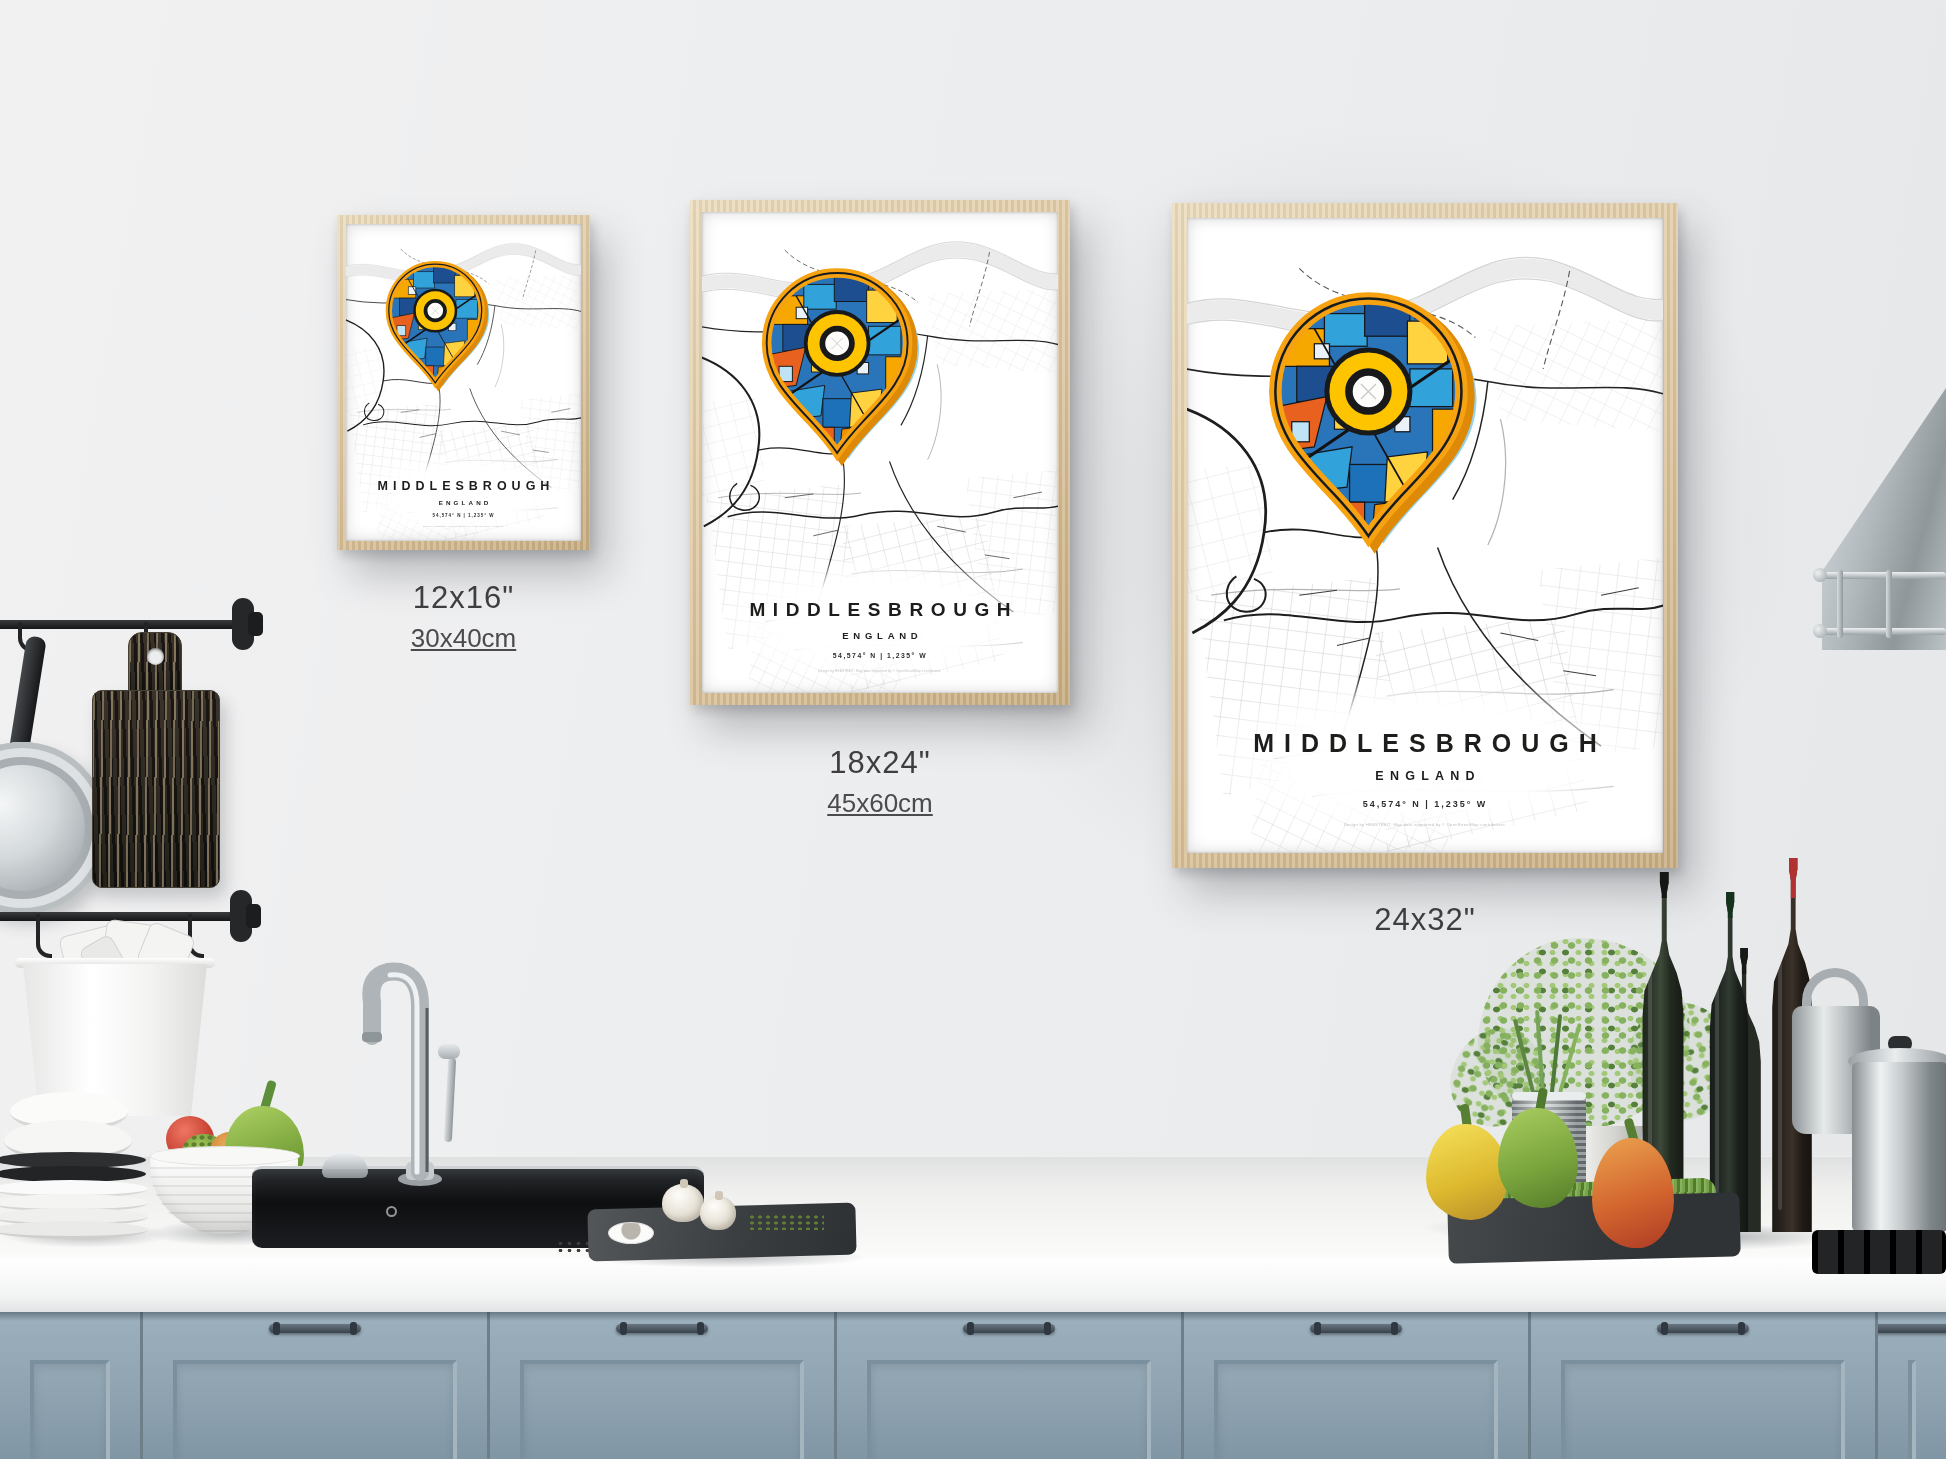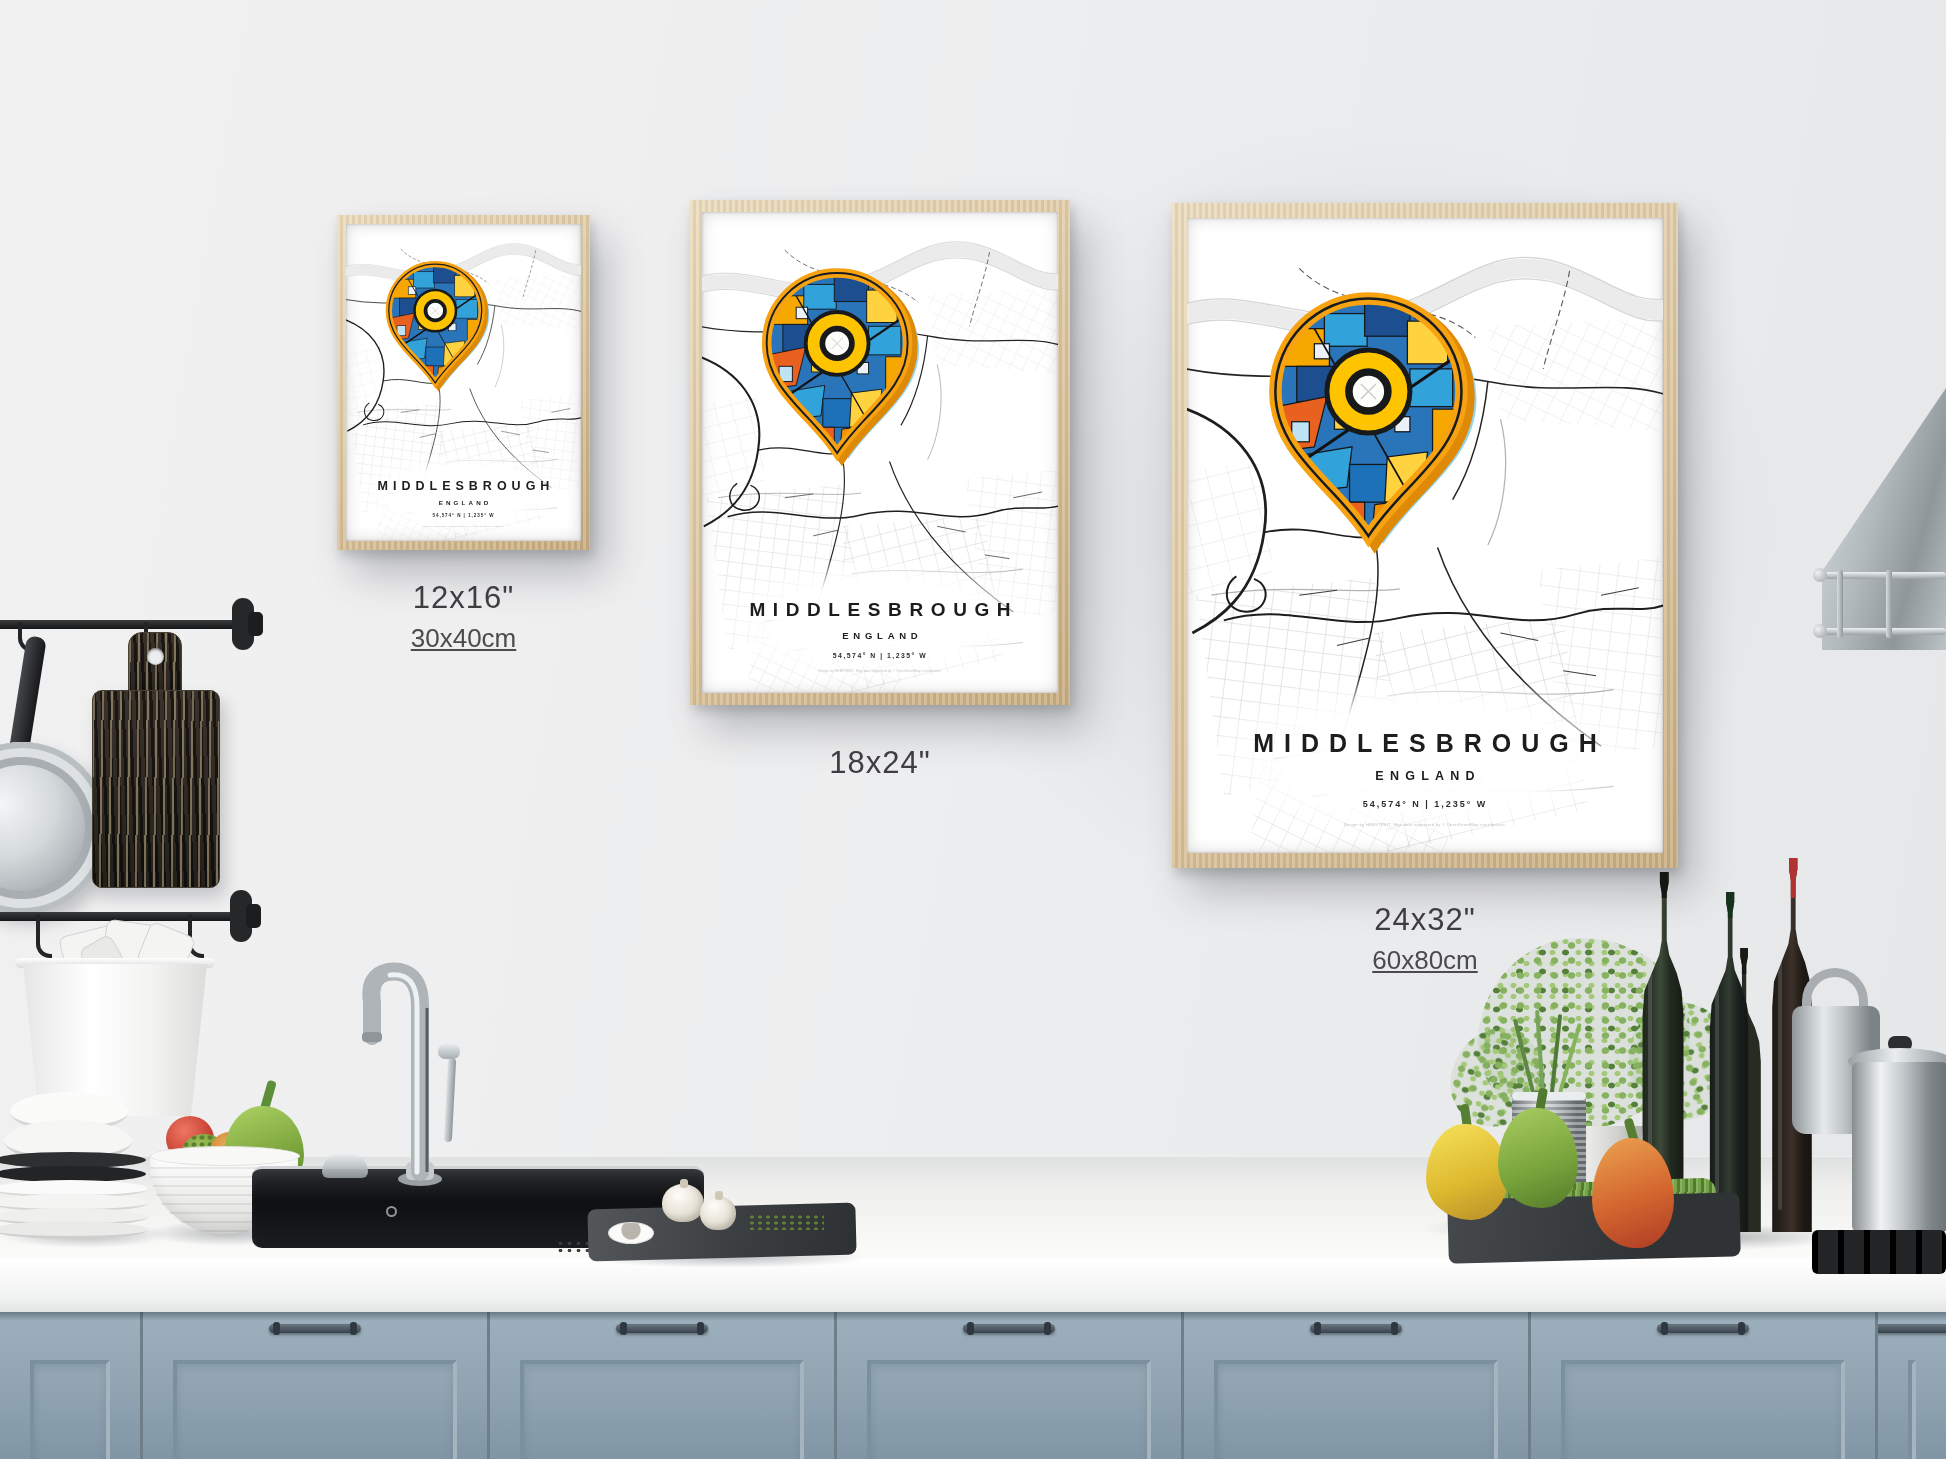--- a/index.html
+++ b/index.html
@@ -328,20 +328,21 @@
       <div class="caption">
         <span class="cap-title">MIDDLESBROUGH</span>
         <span class="cap-region">ENGLAND</span>
         <span class="cap-coords">54,574° N | 1,235° W</span>
         <span class="cap-credit">Design by HEBSTREIT. Map data supported by © OpenStreetMap contributors.</span>
       </div>
     </div>
   </div>
   <div class="size-label label-medium">
     <span class="size-in">18x24"</span>
+    <span class="size-cm">45x60cm</span>
   </div>
 
   <div class="poster poster-large">
     <div class="paper">
       <div style="position:absolute;inset:0;">
   <svg viewBox="0 0 380 505" preserveAspectRatio="xMidYMid slice" width="100%" height="100%">
     <defs>
       <pattern id="g1" width="15" height="15" patternUnits="userSpaceOnUse" patternTransform="rotate(7)">
                 <path d="M0 0H15M0 0V15" stroke="#cbcbcb" stroke-width="0.8" fill="none"></path>
               </pattern>
@@ -412,21 +413,20 @@
       <div class="caption">
         <span class="cap-title">MIDDLESBROUGH</span>
         <span class="cap-region">ENGLAND</span>
         <span class="cap-coords">54,574° N | 1,235° W</span>
         <span class="cap-credit">Design by HEBSTREIT. Map data supported by © OpenStreetMap contributors.</span>
       </div>
     </div>
   </div>
   <div class="size-label label-large">
     <span class="size-in">24x32"</span>
-    <span class="size-cm">60x80cm</span>
   </div>
 
   <div class="rail" style="left:-10px;top:620px;width:262px;"></div>
   <div class="rail-cap" style="left:232px;top:598px;"></div>
   <div class="rail-knob" style="left:248px;top:612px;"></div>
   <div class="hook" style="left:144px;top:622px;"></div>
   <div class="hook" style="left:18px;top:622px;"></div>
 
   <div class="pan-handle" style="left:16px;top:636px;transform:rotate(9deg);"></div>
   <div class="pan-body" style="left:-64px;top:742px;"></div>

